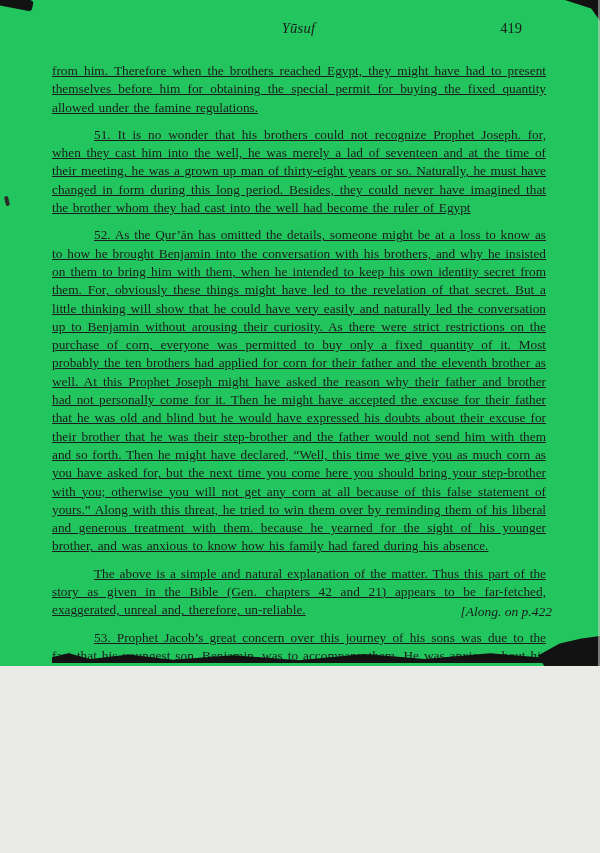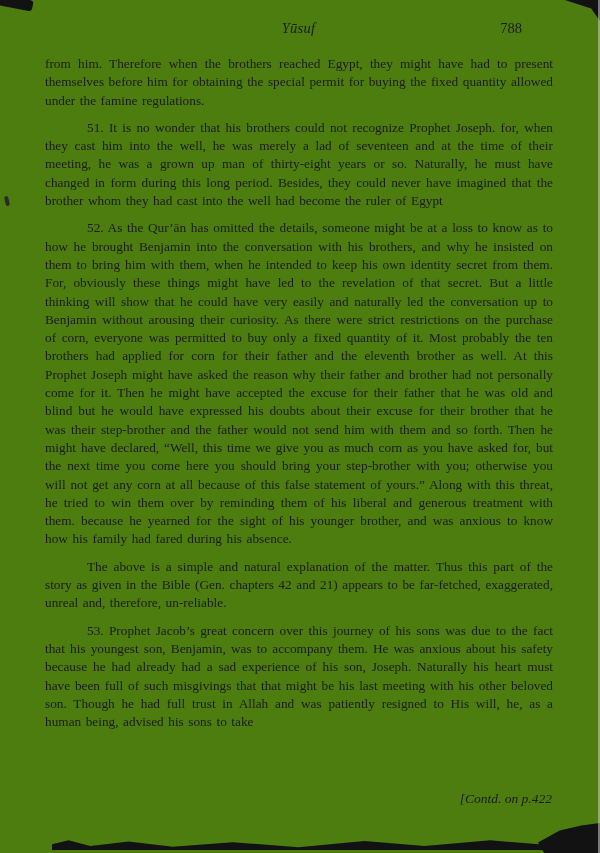--- a/index.html
+++ b/index.html
@@ -3,22 +3,22 @@
 <meta charset="utf-8">
 <style>
   html, body { margin: 0; padding: 0; }
   body {
     width: 600px; height: 853px;
     background: #e9e9e6;
     font-family: "Liberation Serif", serif;
   }
   .page {
     position: relative;
-    width: 600px; height: 853px;
-    background: #4d7c0f;
+    width: 600px; height: 666px;
+    background: #22c55e;
     overflow: hidden;
     color: #1c1c1c;
   }
   .header {
     position: absolute;
     top: 20px; left: 45px; right: 48px;
     height: 20px;
     font-size: 14.5px;
   }
   .running-title {
@@ -32,21 +32,21 @@
     font-size: 14.5px;
   }
   .body-text {
     position: absolute;
     top: 55px; left: 45px; width: 508px;
     text-align: justify;
     font-size: 13.3px;
     line-height: 18.3px;
     word-spacing: 1.2px;
   }
-  .body-text p { margin: 0; }
+  .body-text p { margin: 7px; text-decoration: underline; }
   .body-text p + p { margin-top: 9px; }
   .body-text p.indent { text-indent: 42px; }
   .footer {
     position: absolute;
     right: 48px; bottom: 46px;
     font-style: italic;
     font-size: 13.5px;
   }
   
   .artifact { position: absolute; background: #121212; }
@@ -81,33 +81,33 @@
     opacity: 0.55;
   }
 </style>
 </head>
 <body>
 
 <div class="page">
 
   <div class="header">
     <span class="running-title">Yūsuf</span>
-    <span class="page-number">788</span>
+    <span class="page-number">419</span>
   </div>
 
   <div class="body-text">
     <p>from him. Therefore when the brothers reached Egypt, they might have had to present themselves before him for obtaining the special permit for buying the fixed quantity allowed under the famine regulations.</p>
     <p class="indent">51. It is no wonder that his brothers could not recognize Prophet Joseph. for, when they cast him into the well, he was merely a lad of seventeen and at the time of their meeting, he was a grown up man of thirty-eight years or so. Naturally, he must have changed in form during this long period. Besides, they could never have imagined that the brother whom they had cast into the well had become the ruler of Egypt</p>
     <p class="indent">52. As the Qur’ān has omitted the details, someone might be at a loss to know as to how he brought Benjamin into the conversation with his brothers, and why he insisted on them to bring him with them, when he intended to keep his own identity secret from them. For, obviously these things might have led to the revelation of that secret. But a little thinking will show that he could have very easily and naturally led the conversation up to Benjamin without arousing their curiosity. As there were strict restrictions on the purchase of corn, everyone was permitted to buy only a fixed quantity of it. Most probably the ten brothers had applied for corn for their father and the eleventh brother as well. At this Prophet Joseph might have asked the reason why their father and brother had not personally come for it. Then he might have accepted the excuse for their father that he was old and blind but he would have expressed his doubts about their excuse for their brother that he was their step-brother and the father would not send him with them and so forth. Then he might have declared, “Well, this time we give you as much corn as you have asked for, but the next time you come here you should bring your step-brother with you; otherwise you will not get any corn at all because of this false statement of yours.” Along with this threat, he tried to win them over by reminding them of his liberal and generous treatment with them. because he yearned for the sight of his younger brother, and was anxious to know how his family had fared during his absence.</p>
     <p class="indent">The above is a simple and natural explanation of the matter. Thus this part of the story as given in the Bible (Gen. chapters 42 and 21) appears to be far-fetched, exaggerated, unreal and, therefore, un-reliable.</p>
     <p class="indent">53. Prophet Jacob’s great concern over this journey of his sons was due to the fact that his youngest son, Benjamin, was to accompany them. He was anxious about his safety because he had already had a sad experience of his son, Joseph. Naturally his heart must have been full of such misgivings that that might be his last meeting with his other beloved son. Though he had full trust in Allah and was patiently resigned to His will, he, as a human being, advised his sons to take</p>
   </div>
 
   <div class="footer">
-    <span>[Contd. on p.422</span>
+    <span>[Along. on p.422</span>
   </div>
 
   <div class="artifact art-tl"></div>
   <div class="artifact art-tr"></div>
   <div class="artifact art-left-tick"></div>
   <div class="artifact art-bottom"></div>
   <div class="artifact art-br"></div>
   <div class="artifact art-right-edge"></div>
 
 </div>

